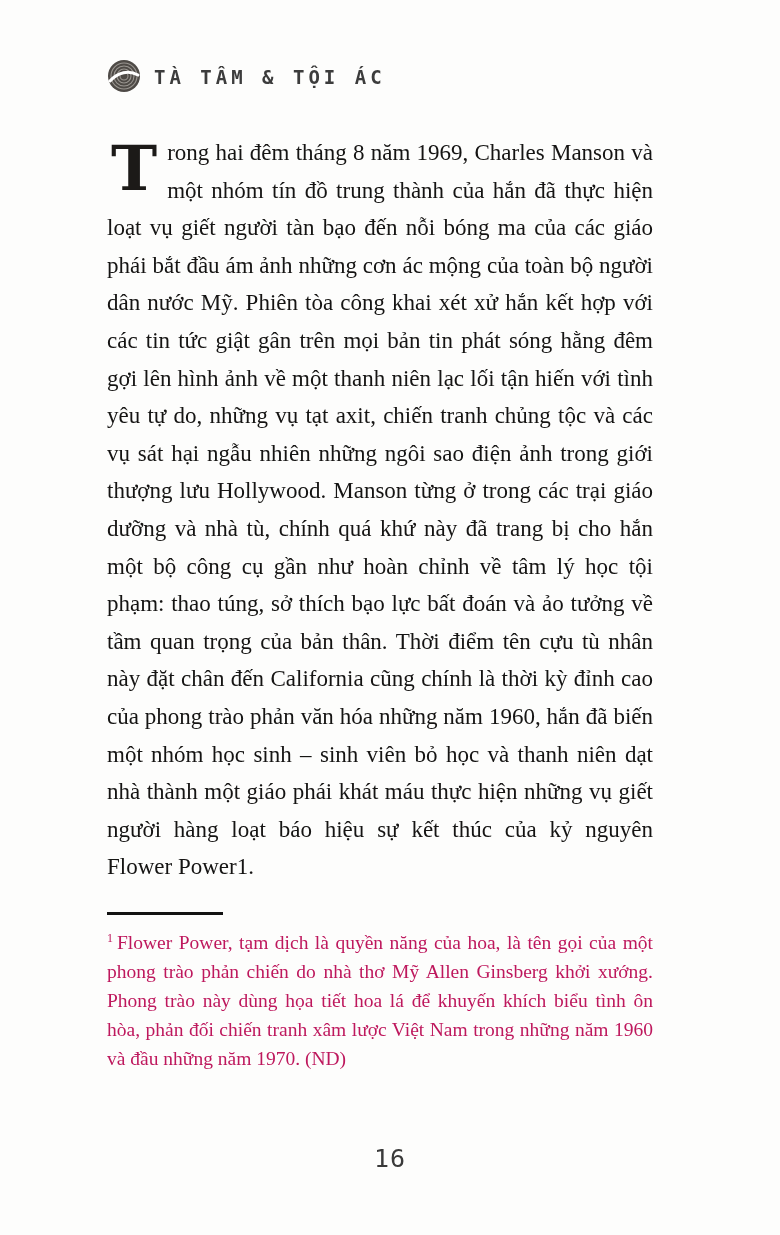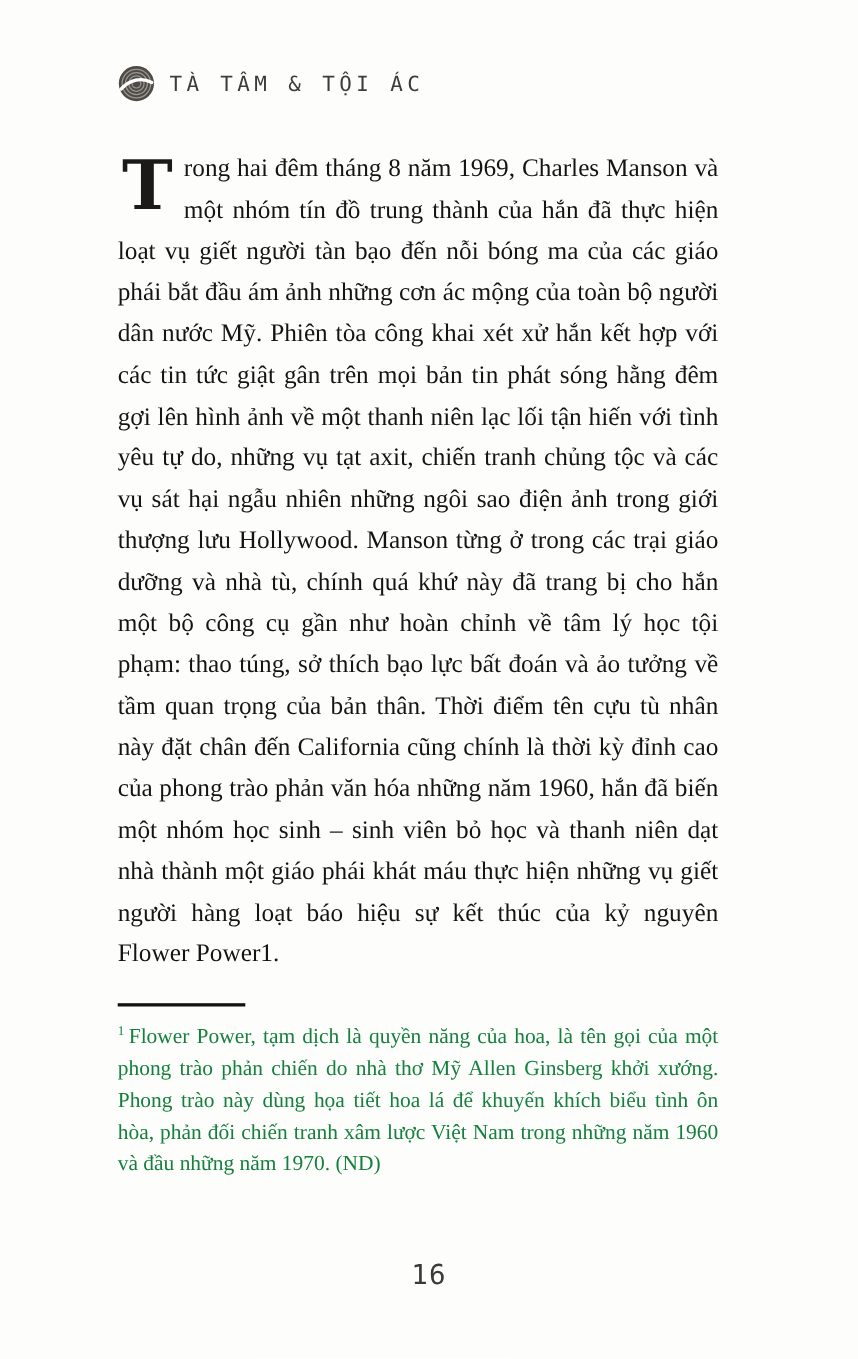--- a/index.html
+++ b/index.html
@@ -19,21 +19,21 @@
     display: flex;
     align-items: center;
     gap: 13px;
     height: 36px;
   }
   .logo { width: 34px; height: 34px; flex: 0 0 auto; }
   .logo svg { display: block; }
   .header-title {
     font-family: "DejaVu Sans Mono", monospace;
     font-size: 19px;
-    font-weight: 400;
+    font-weight: 700;
     letter-spacing: 4px;
     color: #3c3c3c;
     white-space: nowrap;
     padding-top: 2px;
   }
   .body-text { margin-top: 40px; }
   .paragraph {
     font-size: 23px;
     line-height: 37.6px;
     text-align: justify;
@@ -52,21 +52,21 @@
     margin-top: 26px;
     width: 116px;
     height: 3.5px;
     background: #121212;
   }
   .footnote {
     margin-top: 13px;
     font-size: 19.5px;
     line-height: 29px;
     text-align: justify;
-    color: #15803d;
+    color: #be185d;
     font-family: Liberation Serif, serif;
   }
   .footnote .fn-marker {
     font-size: 12px;
     vertical-align: super;
     line-height: 0;
     margin-right: 4px;
   }
   .page-footer {
     position: absolute;

